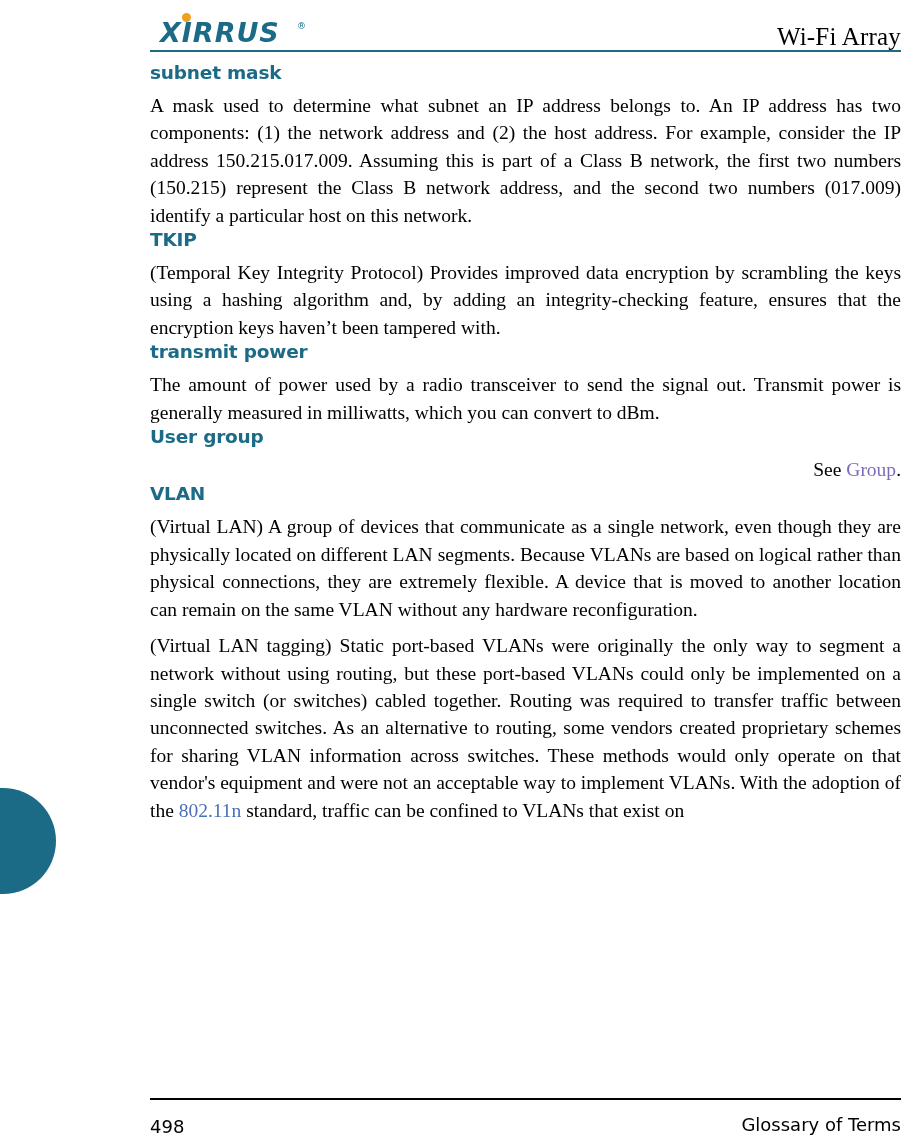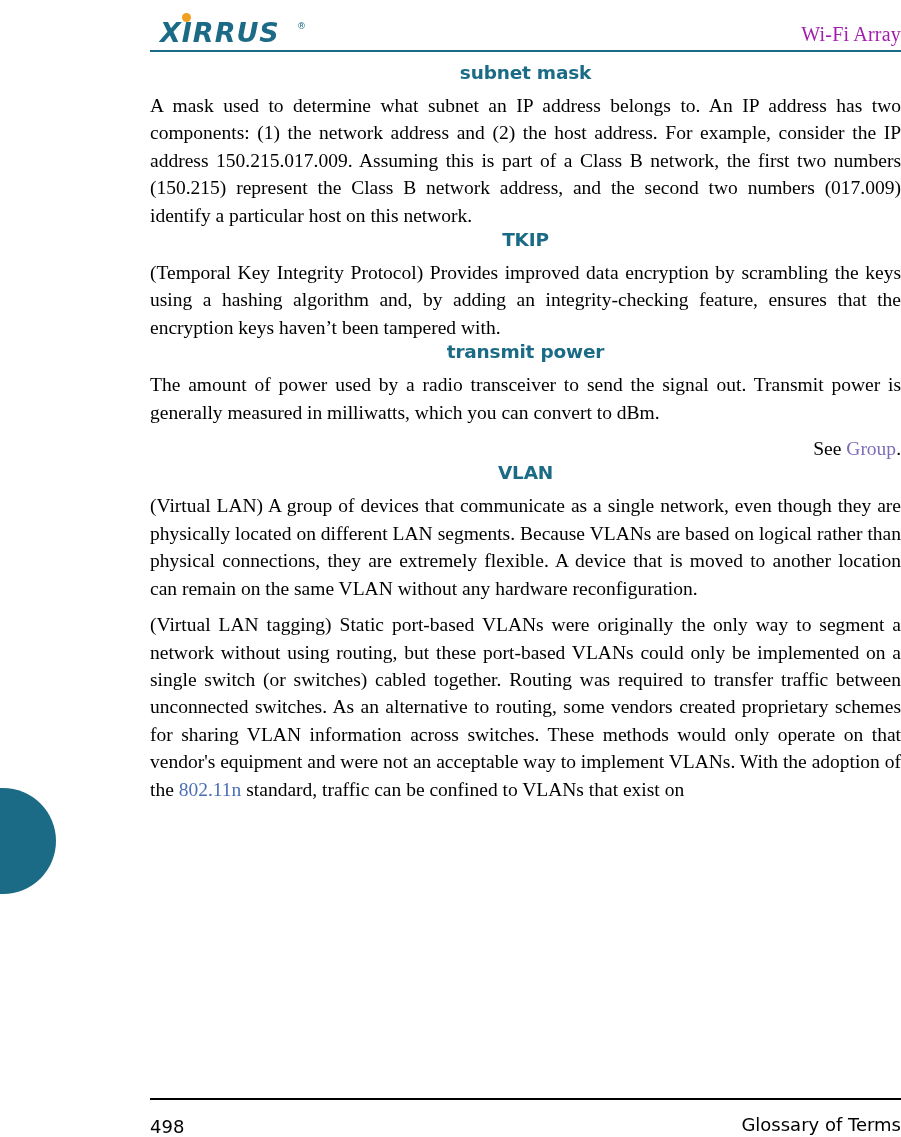--- a/index.html
+++ b/index.html
@@ -35,22 +35,22 @@
     top: 50px;
     width: 751px;
     height: 2px;
     background: #1b6a86;
   }
   .header-title {
     position: absolute;
     right: 0;
     top: 15px;
     font-family: "Liberation Serif", serif;
-    font-size: 20px;
-    color: #a21caf;
+    font-size: 25px;
+    color: #000000;
     letter-spacing: 0.2px;
   }
   
   .logo {
     position: absolute;
     left: 0px;
     top: 5px;
     width: 190px;
     height: 34px;
   }
@@ -100,21 +100,20 @@
     width: 751px;
   }
   h2.term {
     font-family: "DejaVu Sans", sans-serif;
     font-weight: bold;
     font-size: 18.5px;
     color: #1b6a86;
     margin: 0;
     padding: 0;
     letter-spacing: -0.2px;
-    text-align: center;
   }
   .block {
     margin-bottom: 0px;
   }
   .block + .block {
   }
   p.body {
     font-family: "Liberation Serif", serif;
     font-size: 19.5px;
     line-height: 27.4px;
@@ -193,20 +192,21 @@
       <h2 class="term">TKIP</h2>
       <p class="body">(Temporal Key Integrity Protocol) Provides improved data encryption by scrambling the keys using a hashing algorithm and, by adding an integrity-checking feature, ensures that the encryption keys haven’t been tampered with.</p>
     </div>
 
     <div class="block">
       <h2 class="term">transmit power</h2>
       <p class="body">The amount of power used by a radio transceiver to send the signal out. Transmit power is generally measured in milliwatts, which you can convert to dBm.</p>
     </div>
 
     <div class="block">
+      <h2 class="term">User group</h2>
       <p class="body nojustify"><span>See </span><a class="xref" href="#">Group</a><span>.</span></p>
     </div>
 
     <div class="block">
       <h2 class="term">VLAN</h2>
       <p class="body">(Virtual LAN) A group of devices that communicate as a single network, even though they are physically located on different LAN segments. Because VLANs are based on logical rather than physical connections, they are extremely flexible. A device that is moved to another location can remain on the same VLAN without any hardware reconfiguration.</p>
     </div>
 
     <div class="block">
       <p class="body"><span>(Virtual LAN tagging) Static port-based VLANs were originally the only way to segment a network without using routing, but these port-based VLANs could only be implemented on a single switch (or switches) cabled together. Routing was required to transfer traffic between unconnected switches. As an alternative to routing, some vendors created proprietary schemes for sharing VLAN information across switches. These methods would only operate on that vendor's equipment and were not an acceptable way to implement VLANs. With the adoption of the </span><a class="xref blue" href="#">802.11n</a><span> standard, traffic can be confined to VLANs that exist on</span></p>

